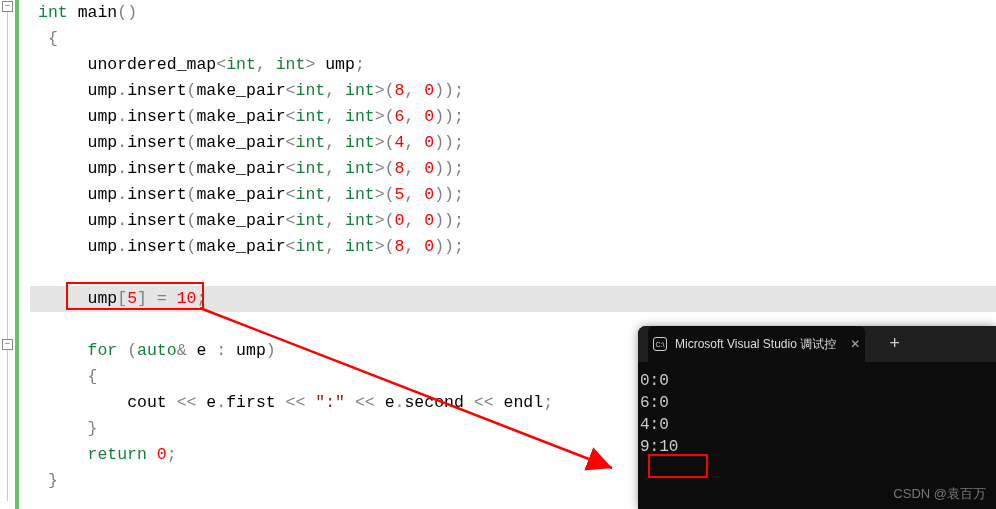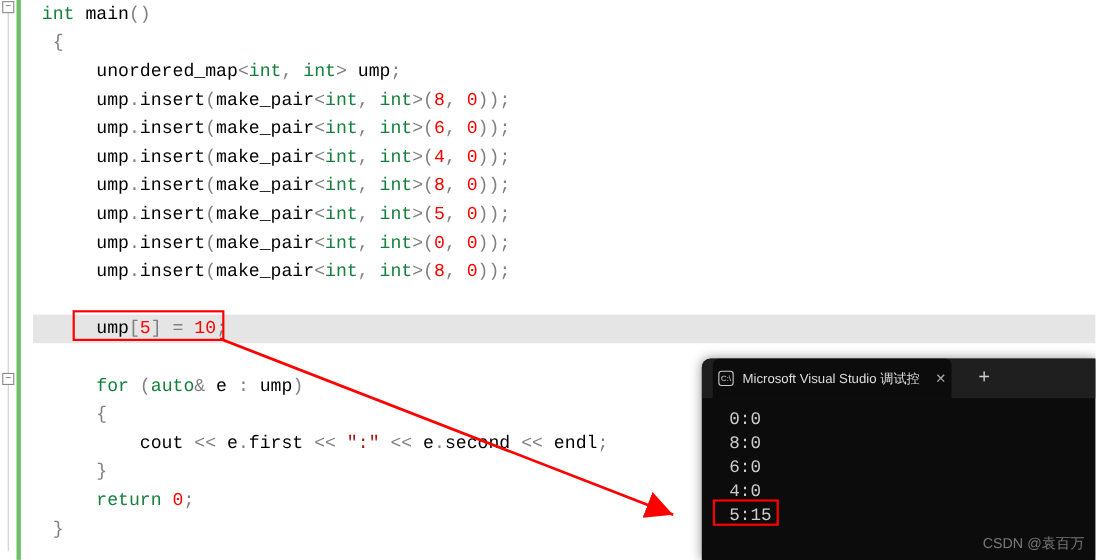--- a/index.html
+++ b/index.html
@@ -119,21 +119,21 @@
       cursor: pointer;
     }
     .tab-add {
       margin-left: 14px;
       color: #ccc;
       font-size: 18px;
       cursor: pointer;
       padding: 0 10px;
     }
     .term-body {
-      padding: 8px 25px;
+      padding: 8px 2px;
       font-family: Consolas, "Courier New", monospace;
       font-size: 16px;
       line-height: 22px;
       color: #ccc;
     }
     .term-highlight {
       position: absolute;
       border: 2px solid #ff0000;
       pointer-events: none;
     }
@@ -206,20 +206,19 @@
   <div class="titlebar">
     <div class="tab">
       <span class="tab-icon">C:\</span>
       <span>Microsoft Visual Studio 调试控</span>
       <span class="tab-close">✕</span>
     </div>
     <div class="tab-add">+</div>
   </div>
   <div class="term-body">
     <div>0:0</div>
-    <div>8:0</div>
     <div>6:0</div>
     <div>4:0</div>
-    <div>5:15</div>
+    <div>9:10</div>
   </div>
   <div class="term-highlight" style="left:10px;top:128px;width:60px;height:24px;"></div>
   <div class="watermark">CSDN @袁百万</div>
 </div>
 
 </body></html>

